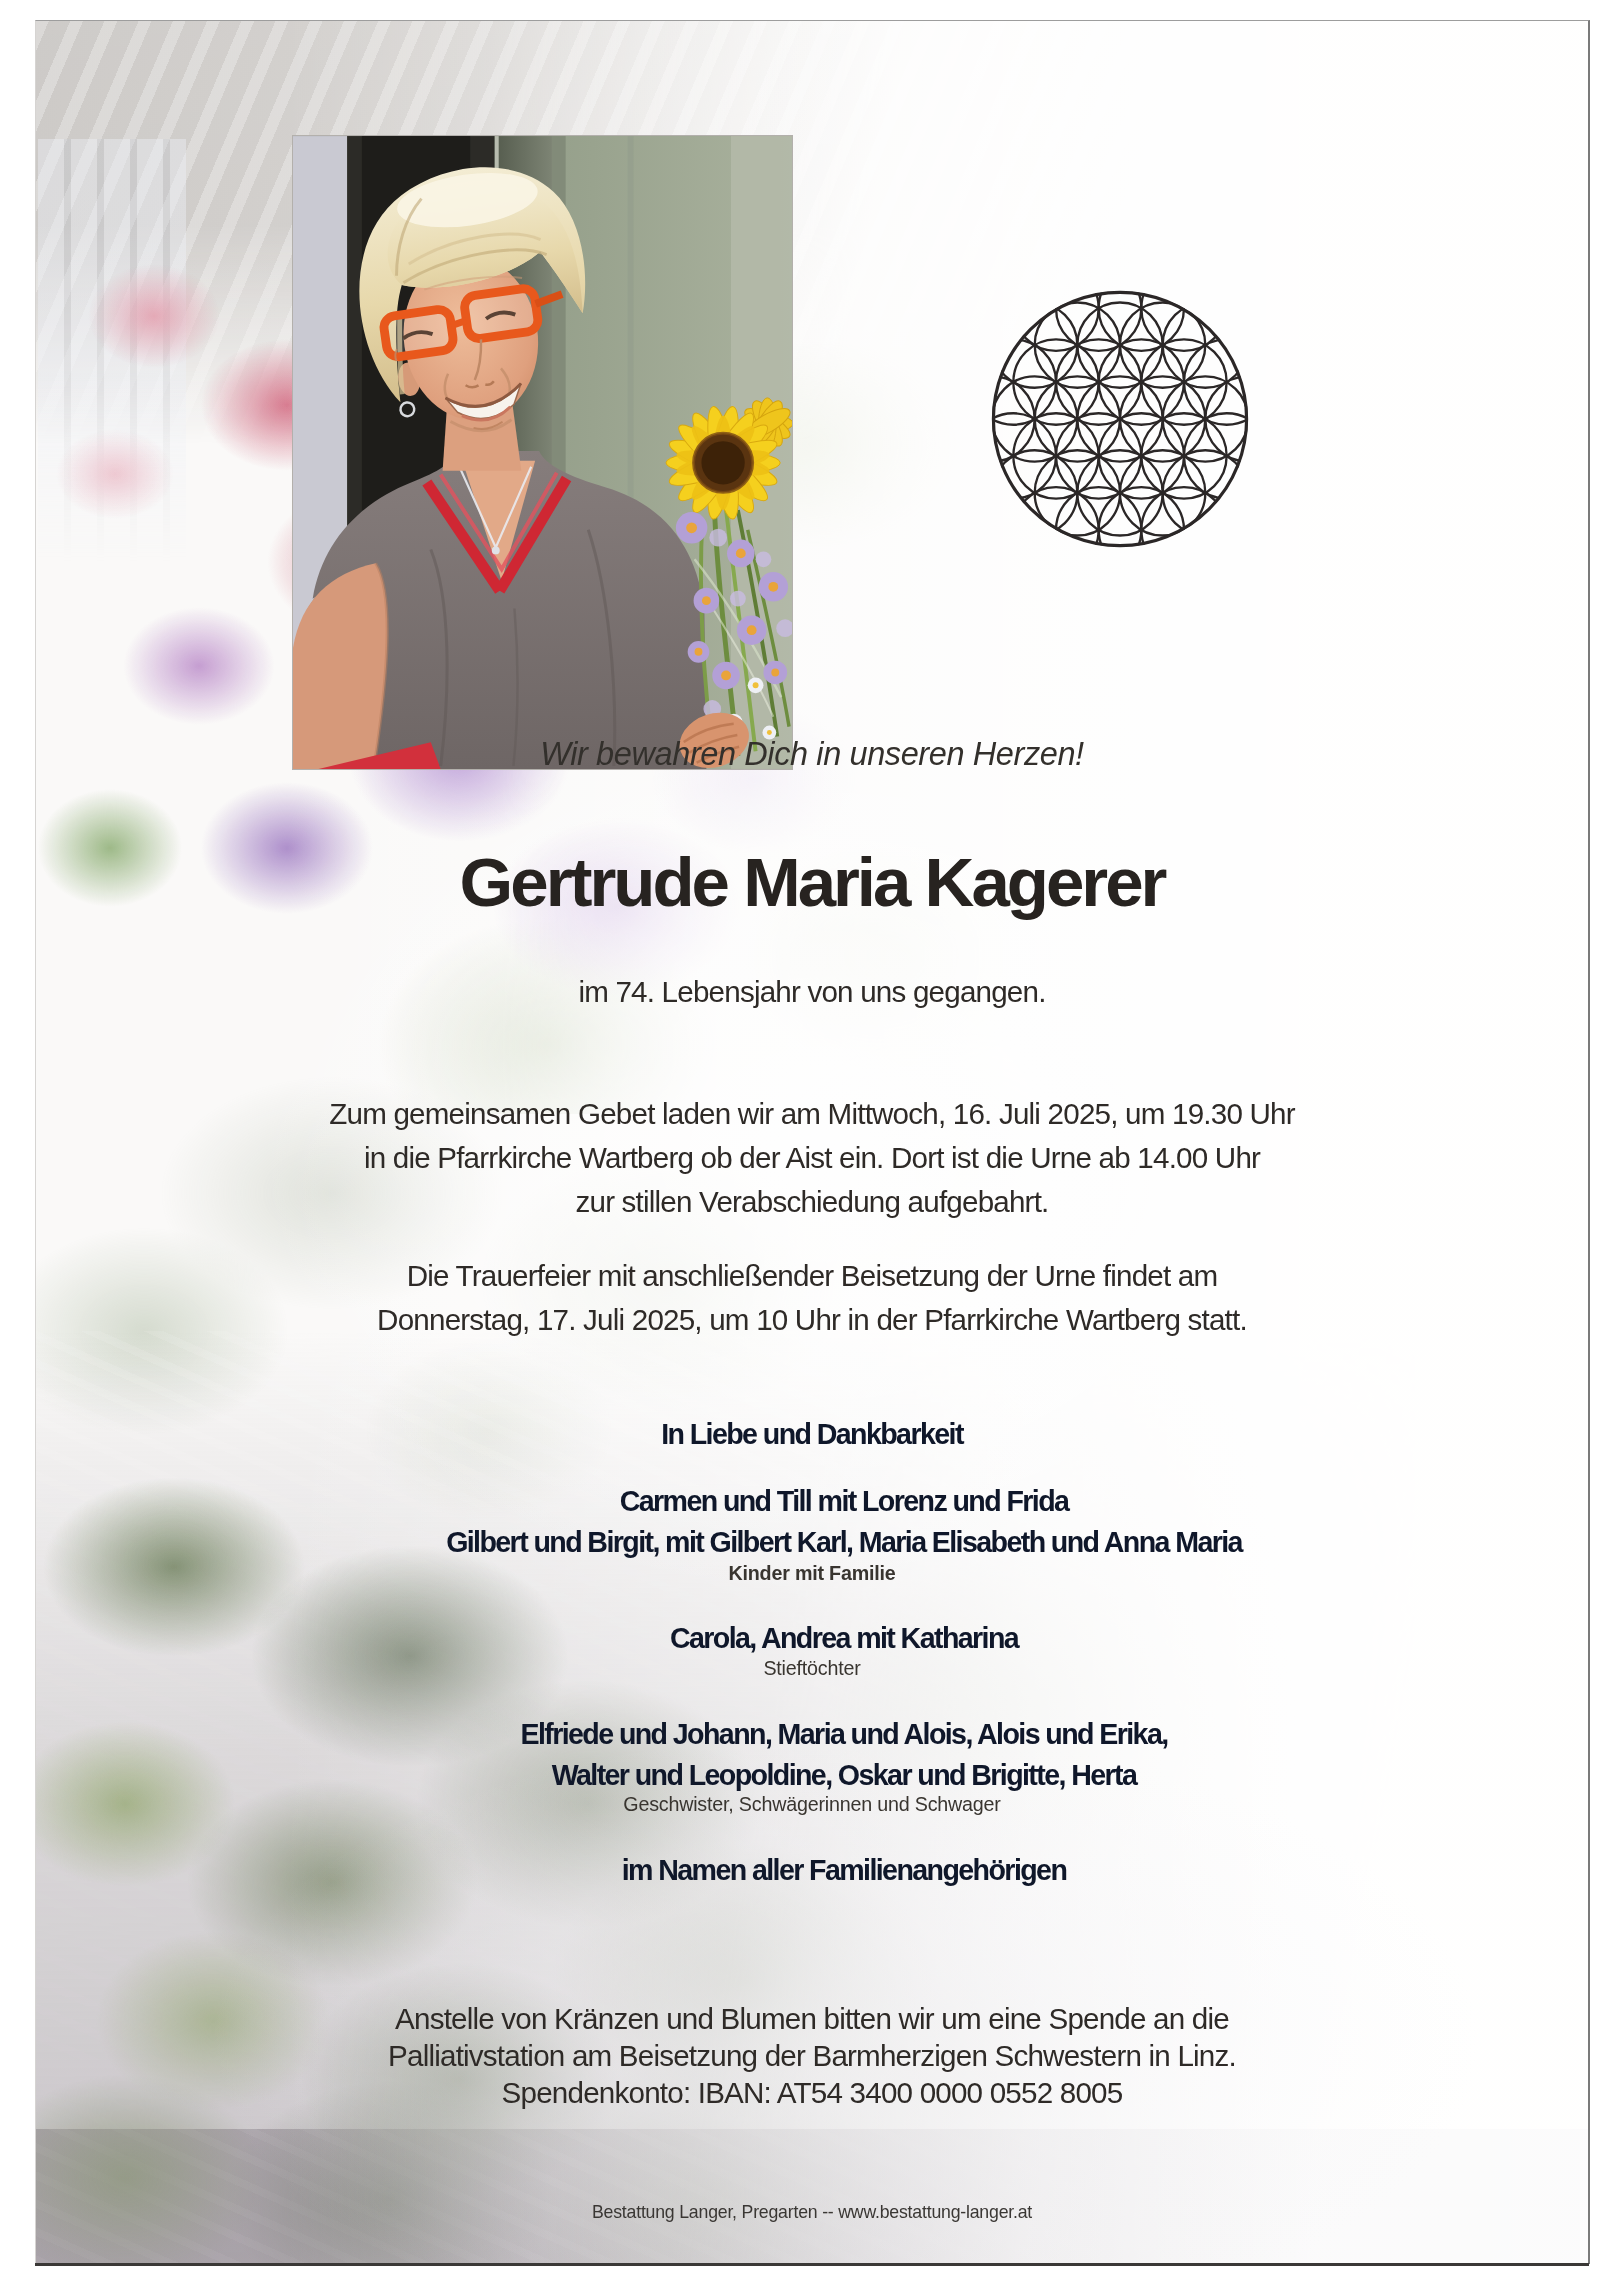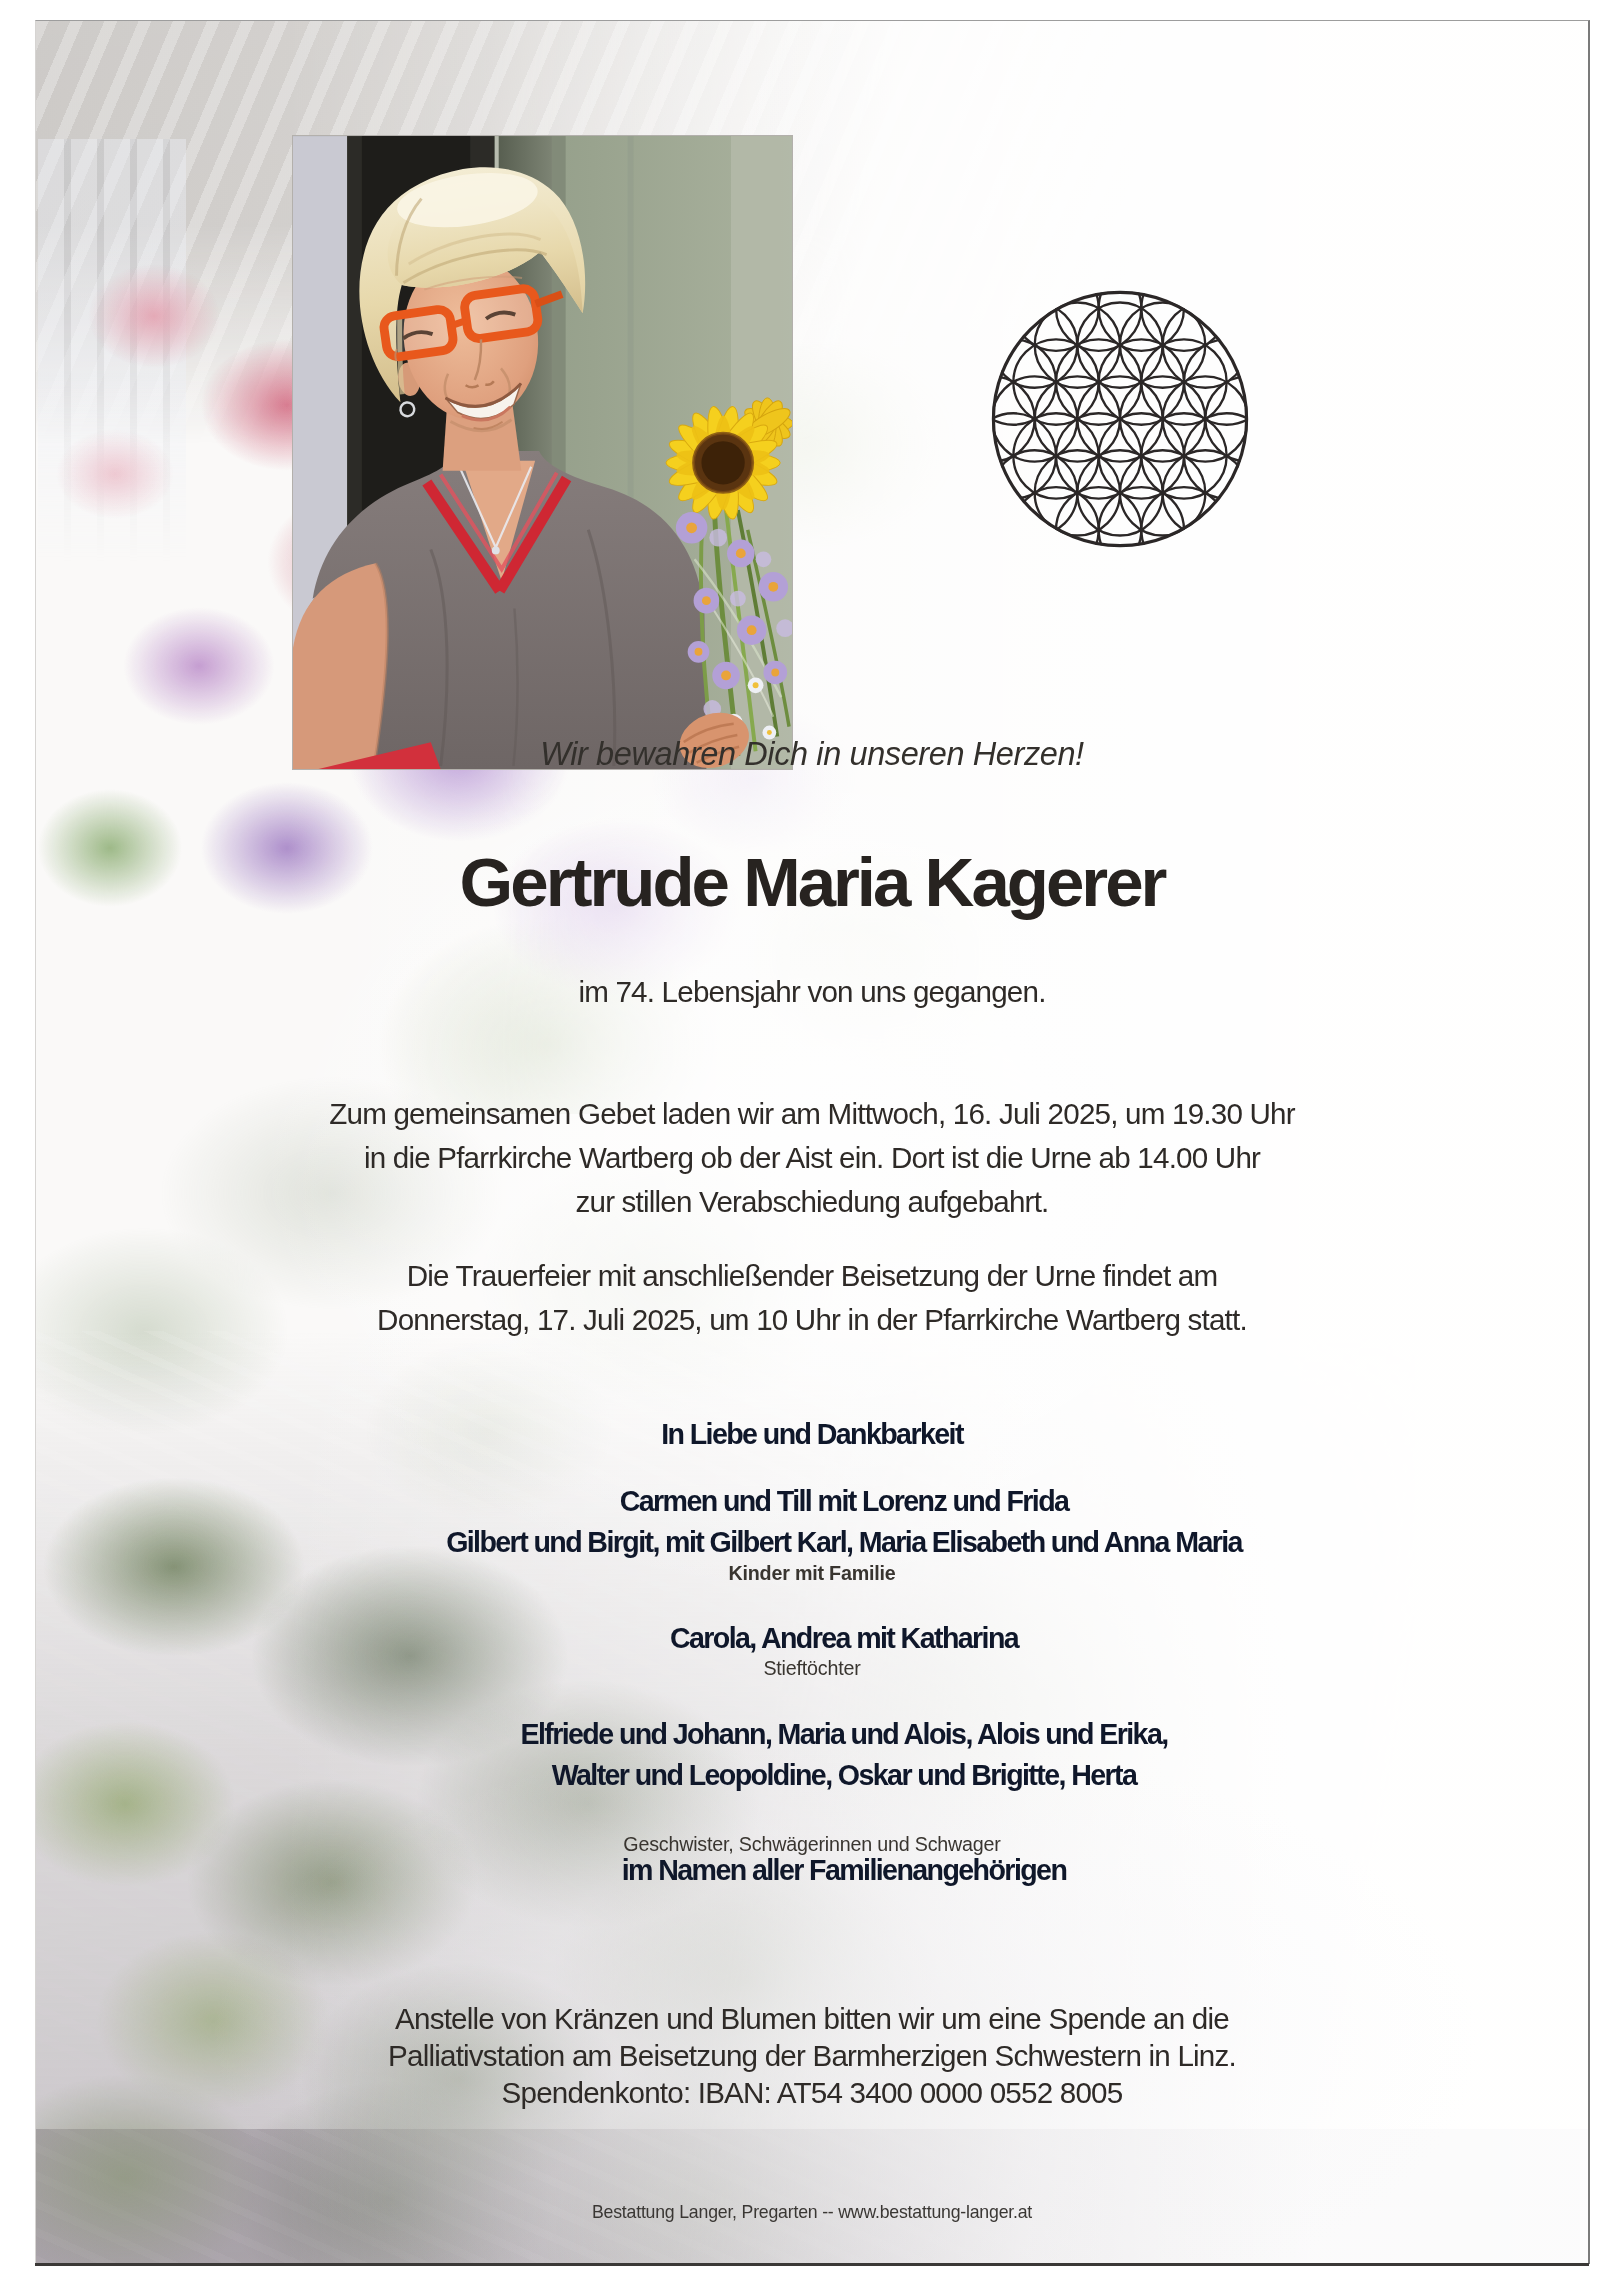--- a/index.html
+++ b/index.html
@@ -94,21 +94,21 @@
   .ln{white-space:pre;}
   .motto{top:713px;font-size:32.5px;line-height:41px;font-style:italic;letter-spacing:-0.4px;color:#33302c;}
   .title{top:820px;font-size:69px;line-height:83px;font-weight:700;letter-spacing:-3px;color:#272320;}
   .body{font-size:29.6px;line-height:44px;letter-spacing:-0.8px;}
   .p1{top:949px;} .p2{top:1071px;} .p3{top:1233px;}
   .bold{font-weight:700;letter-spacing:-1.6px;color:#0f172a;}
   .liebe{top:1391px;font-size:28.6px;line-height:44px;}
   .names{font-size:28.6px;line-height:41px;padding-left:32px;}
   .children{top:1460px;} .carola{top:1597px;} .siblings{top:1693px;} .imnamen{top:1829px;}
   .caption{font-size:19.7px;line-height:27.6px;letter-spacing:-0.2px;color:#393530;}
-  .cap-kinder{top:1539px;font-weight:bold;} .cap-stief{top:1634px;} .cap-geschw{top:1770px;margin-top:40px;}
+  .cap-kinder{top:1539px;font-weight:bold;} .cap-stief{top:1634px;} .cap-geschw{top:1770px;}
   .donation{top:1979px;font-size:29.6px;line-height:37px;letter-spacing:-0.8px;}
   .footer{top:2180px;font-size:17.7px;line-height:23.6px;letter-spacing:-0.2px;color:#3a3734;}
 </style>
 </head>
 <body>
 
 <div class="page">
   <div class="sheet">
 
     <div class="bg bg-ceiling"></div>

